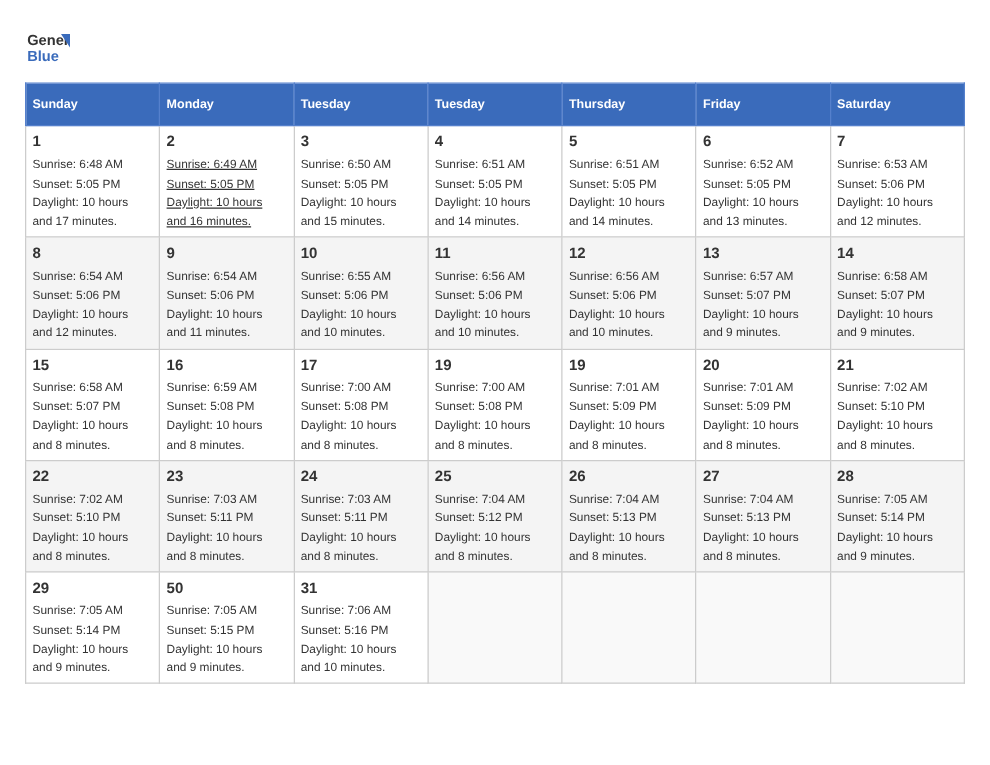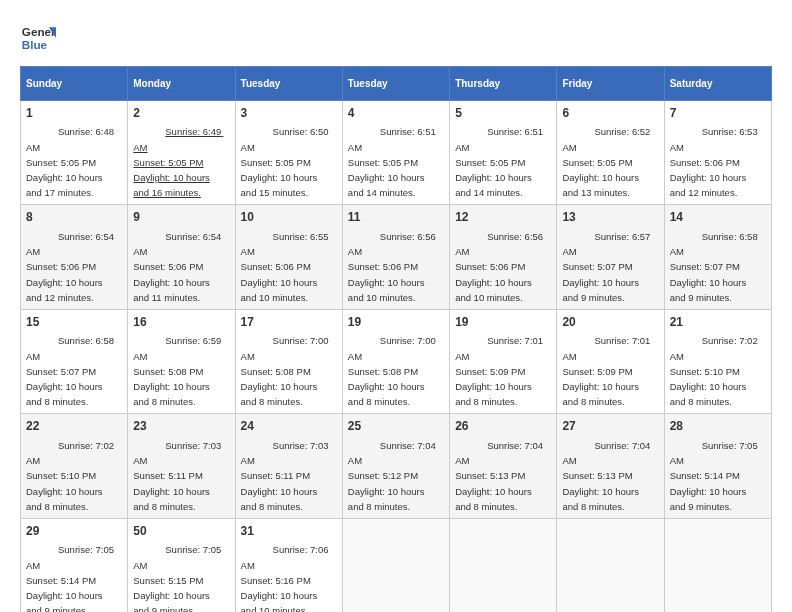--- a/index.html
+++ b/index.html
@@ -68,21 +68,20 @@
     }
     .day-num {
       font-size: 12px;
       font-weight: bold;
       display: block;
       margin-bottom: 2px;
     }
     .day-info {
       font-size: 9.5px;
       color: #333;
-      margin-left: 32px;
     }
     .empty-cell {
       background-color: #f9f9f9 !important;
     }
   </style>
 </head>
 <body>
 
 <div class="header-area">
   <div class="logo">

